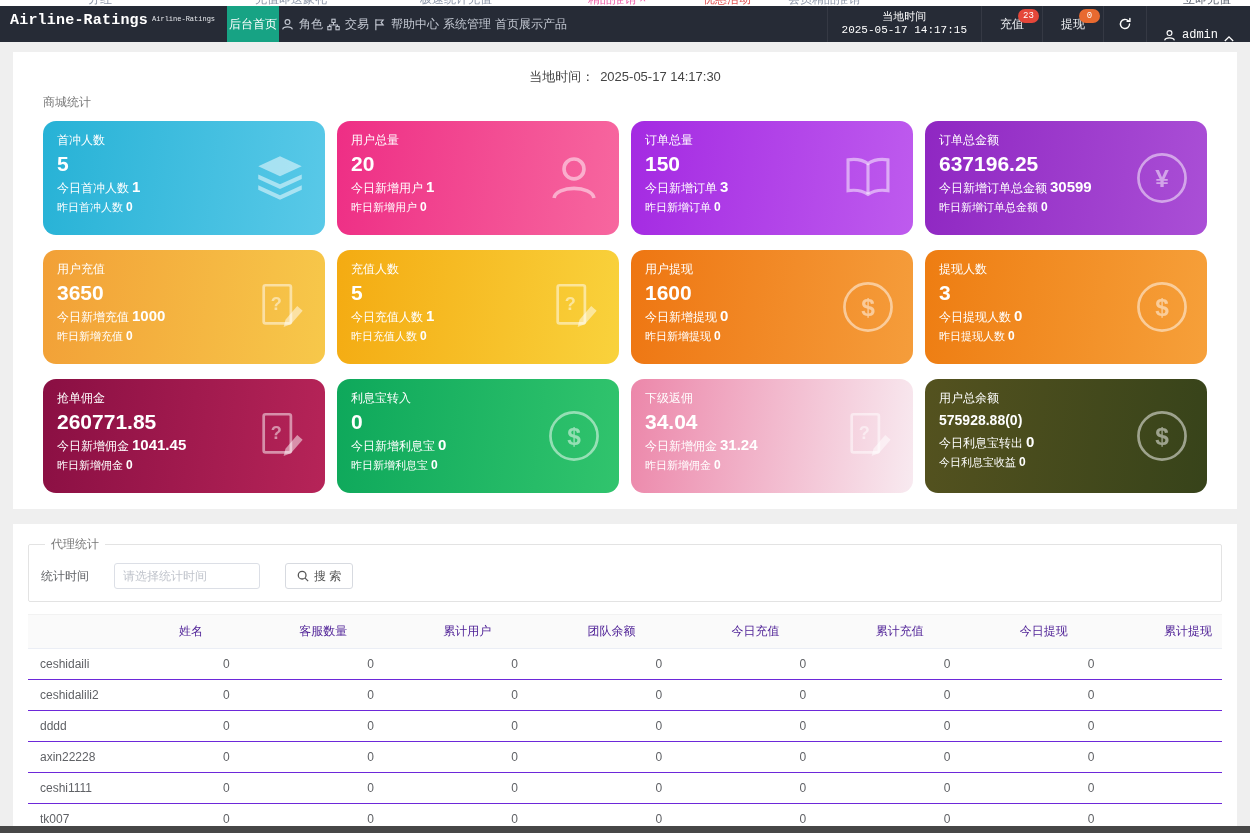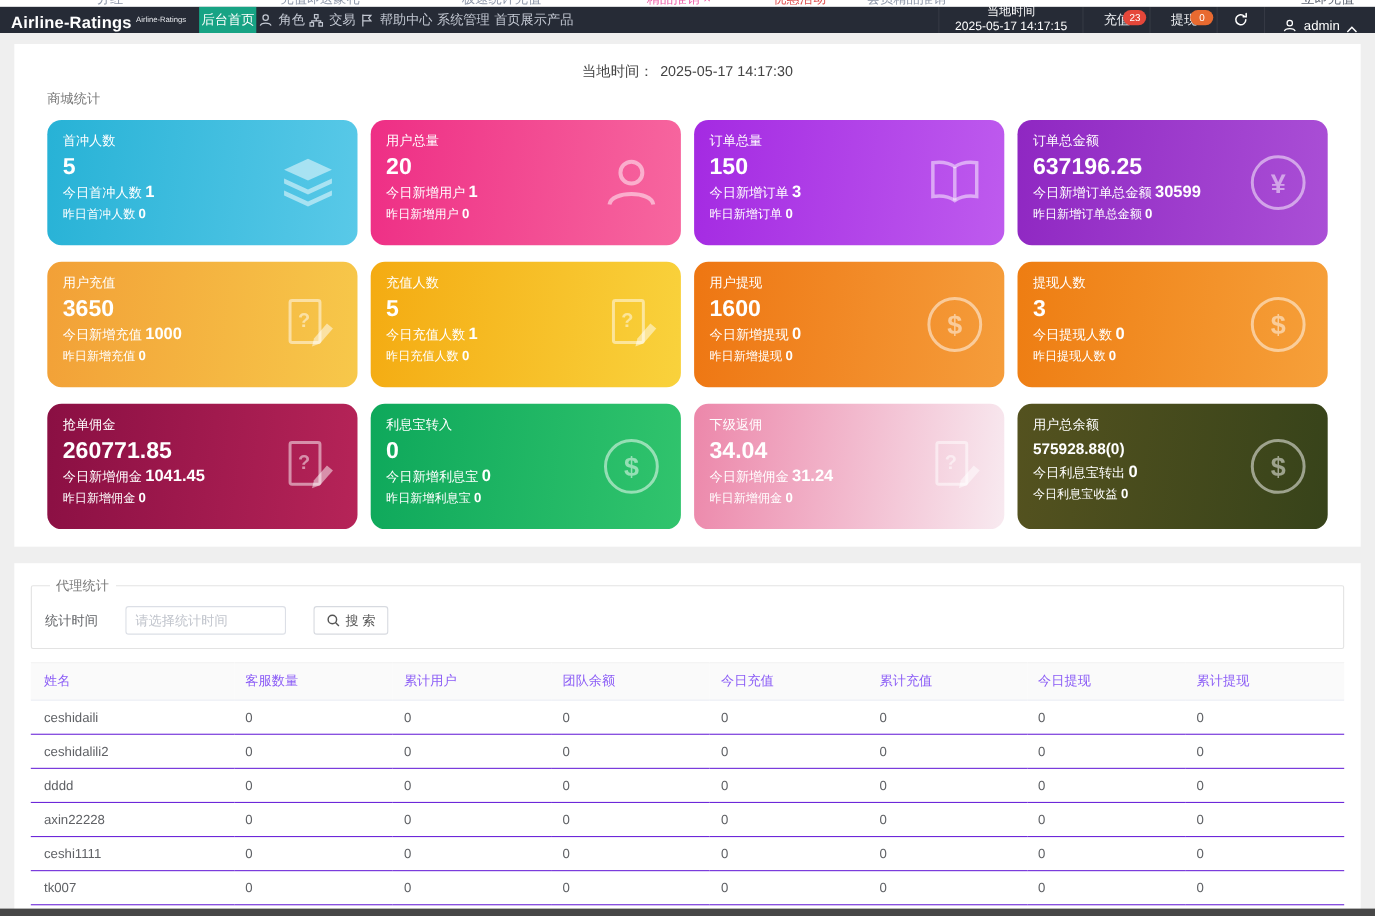--- a/index.html
+++ b/index.html
@@ -3,21 +3,21 @@
 <meta charset="utf-8">
 <style>
   html,body{margin:0;padding:0;}
   body{width:1250px;height:833px;background:#efefef;font-family:"Liberation Sans","DejaVu Sans",sans-serif;position:relative;overflow:hidden;}
 
   
   .top-strip{height:6px;background:#fff;position:relative;overflow:hidden;}
   .top-strip span{position:absolute;top:-9px;font-size:12px;white-space:nowrap;}
 
   
-  .navbar{height:24px;background:#262b36;display:flex;align-items:stretch;color:#c3c8d2;}
+  .navbar{height:36px;background:#262b36;display:flex;align-items:stretch;color:#c3c8d2;font-family:Liberation Mono, monospace;}
   .logo{display:flex;align-items:flex-start;padding:6px 6px 0 10px;color:#fff;cursor:pointer;}
   .logo b{font-size:15px;letter-spacing:.2px;}
   .logo-small{font-size:7px;color:#e8eaee;margin:3px 0 0 4px;}
   .nav-menu{display:flex;align-items:stretch;margin-left:6px;}
   .nav-item{display:flex;align-items:center;gap:5px;padding:0 2px;font-size:12px;cursor:pointer;}
   .nav-item.active{color:#fff;}
   .nav-ic{display:inline-flex;}
   .nav-ic svg{width:13px;height:13px;}
   .nav-right{margin-left:auto;display:flex;align-items:stretch;}
   .nav-right>div{display:flex;flex-direction:column;justify-content:center;border-left:1px solid rgba(255,255,255,.07);}
@@ -55,21 +55,21 @@
   fieldset{border:1px solid #e3e3e3;border-radius:2px;padding:10px 12px 12px;margin:0;}
   legend{font-size:12px;color:#777;padding:0 6px;margin-left:4px;}
   .search-row{display:flex;align-items:center;gap:25px;}
   .search-row label{font-size:12px;color:#606266;}
   .search-row input{width:128px;height:24px;border:1px solid #dcdfe6;border-radius:3px;padding:0 8px;font-size:12px;color:#606266;outline:none;font-family:inherit;}
   .search-row input::placeholder{color:#c0c4cc;}
   .search-btn{display:flex;align-items:center;gap:5px;height:26px;padding:0 11px;background:#fff;border:1px solid #d7dae0;border-radius:3px;font-size:12px;color:#555;cursor:pointer;font-family:inherit;}
   .search-btn svg{width:12px;height:12px;}
 
   table{width:100%;border-collapse:collapse;margin-top:12px;font-size:12px;}
-  th{background:#fafafa;text-align:left;font-weight:normal;color:#8b5cf6;padding:8px 10px;border-bottom:1px solid #ebeef5;border-top:1px solid #f2f2f2;}
+  th{background:#fafafa;text-align:right;font-weight:normal;color:#4c1d95;padding:8px 10px;border-bottom:1px solid #ebeef5;border-top:1px solid #f2f2f2;}
   td{padding:8px 10px;color:#606266;border-bottom:1px solid #6d28d9;}
   th:first-child,td:first-child{width:15.5%;padding-left:12px;}
 
   .bottom-strip{position:absolute;left:0;right:0;bottom:0;height:7px;background:#474747;}
 </style>
 </head>
 <body style="background: rgb(239, 239, 239);">
 
 <div class="top-strip">
     <span style="left: 88px; color: rgb(141, 150, 168);">分红</span>

